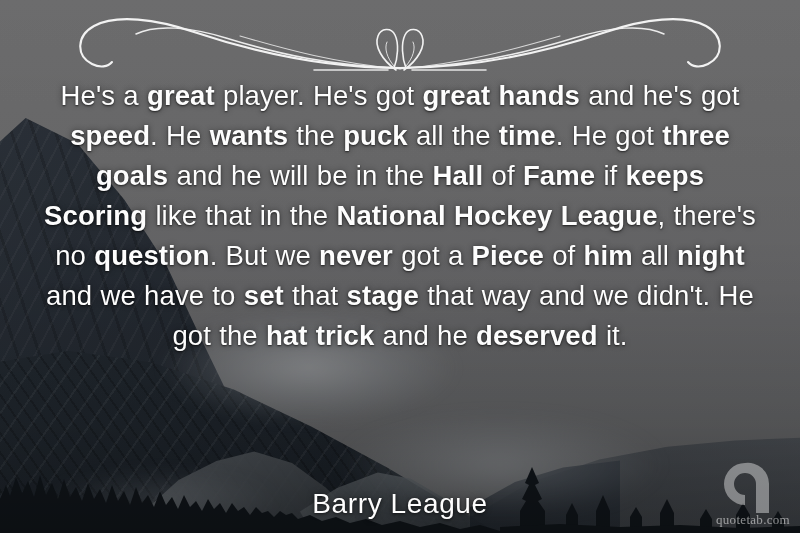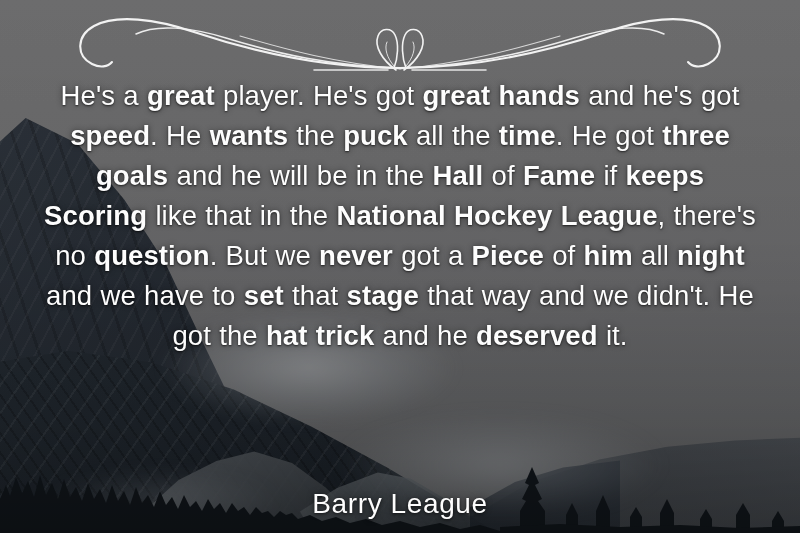--- a/index.html
+++ b/index.html
@@ -319,15 +319,24 @@
         <path d="M342 54 C 349 46, 352 36, 349 30" stroke-width="1" opacity=".85"></path>
 
         <path d="M250 58 L324 58 M348 58 L422 58" stroke-width="1.6" opacity=".9"></path>
       </g>
     </svg>
 
     <div class="quote">He's a <b>great</b> player. He's got <b>great</b> <b>hands</b> and he's got <b>speed</b>. He <b>wants</b> the <b>puck</b> all the <b>time</b>. He got <b>three</b> <b>goals</b> and he will be in the <b>Hall</b> of <b>Fame</b> if <b>keeps</b> <b>Scoring</b> like that in the <b>National</b> <b>Hockey</b> <b>League</b>, there's no <b>question</b>. But we <b>never</b> got a <b>Piece</b> of <b>him</b> all <b>night</b> and we have to <b>set</b> that <b>stage</b> that way and we didn't. He got the <b>hat</b> <b>trick</b> and he <b>deserved</b> it.</div>
 
     <div class="author">Barry League</div>
 
+    <div class="watermark">
+      <svg class="wm-mark" viewBox="0 0 56 52">
+
+        <path d="M23 2 A 21 21 0 1 0 23 44 L 23 34 A 11 11 0 1 1 34 23
+                 L 34 52 L 47 52 L 47 23 A 21 21 0 0 0 23 2 Z" fill="#ffffff"></path>
+        <rect x="34" y="34" width="13" height="18" fill="#ffffff"></rect>
+      </svg>
+      <div class="wm-text">quotetab.com</div>
+    </div>
 
   </div>
 </div>
 
 </body></html>

